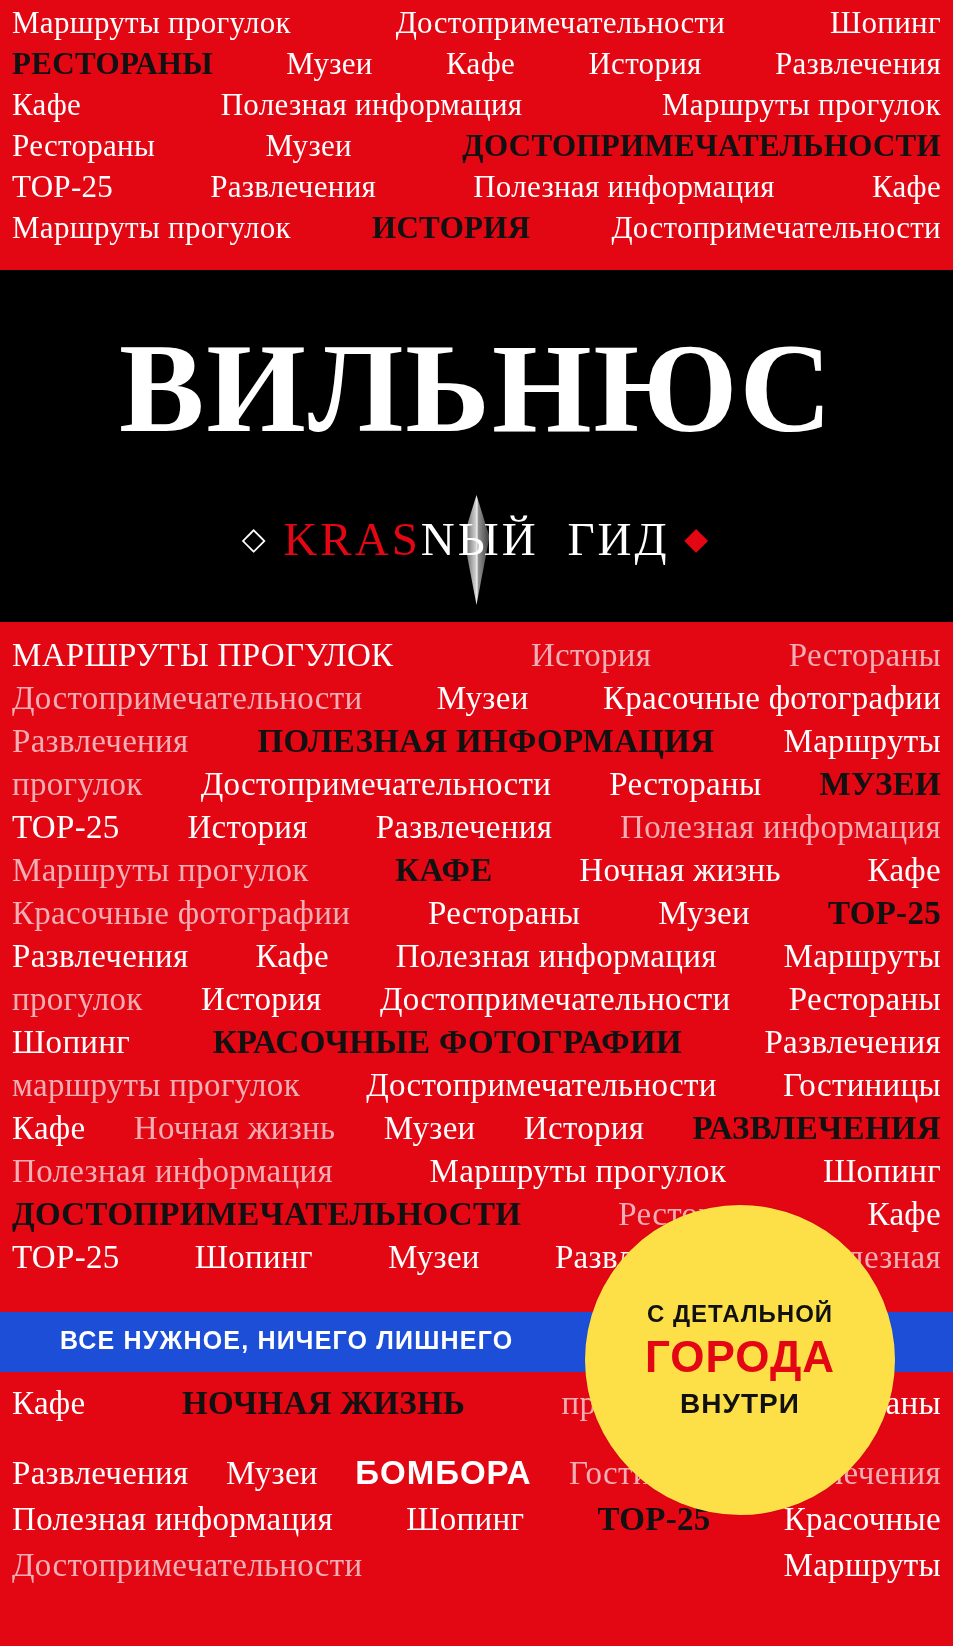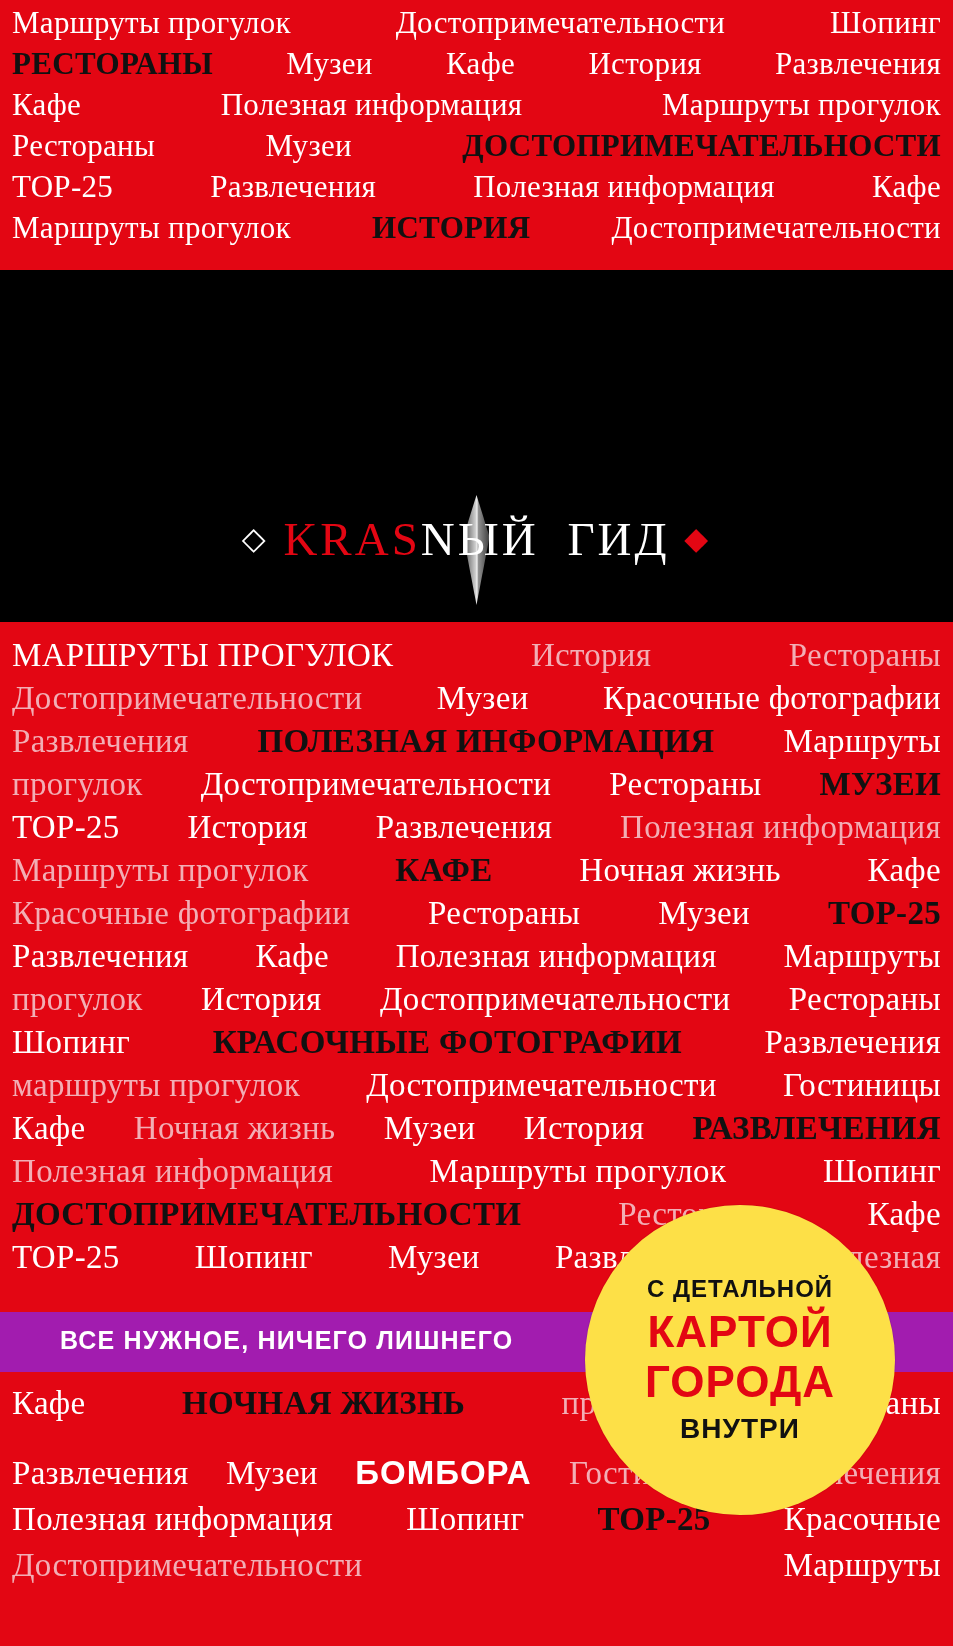--- a/index.html
+++ b/index.html
@@ -113,21 +113,21 @@
   }
   .mid-band .dark { color: #111111; font-weight: bold; }
   .mid-band .dim  { color: #f2aeb5; }
 
   
   .strap-band {
     position: absolute;
     left: 0; top: 1312px;
     width: 953px;
     height: 60px;
-    background: #a21caf;
+    background: #1d4ed8;
   }
   .strap-text {
     position: absolute;
     left: 60px;
     top: 14px;
     font-size: 25px;
     letter-spacing: 1.2px;
     font-weight: bold;
     color: #ffffff;
     font-family: "Liberation Sans", sans-serif;
@@ -232,20 +232,21 @@
         <span>Кафе</span>
       </div>
       <div class="cloud-line">
         <span>Маршруты прогулок</span>
         <span class="dark">ИСТОРИЯ</span>
         <span>Достопримечательности</span>
       </div>
     </div>
 
   <div class="title-block">
+    <div class="main-title">ВИЛЬНЮС</div>
     <div class="needle"></div>
     <div class="series-row">
       <span class="dia-white">◇</span>
       <span class="kras">KRAS</span><span class="nyy">NЫЙ</span>
       <span class="gid">ГИД</span>
       <span class="dia-red">◆</span>
     </div>
   </div>
 
   <div class="band mid-band" id="mid-band">
@@ -361,18 +362,17 @@
         <span>Красочные</span>
       </div>
       <div class="cloud-line">
         <span class="dim">Достопримечательности</span>
         <span>Маршруты</span>
       </div>
     </div>
 
   <div class="sticker">
     <div class="l1">С ДЕТАЛЬНОЙ</div>
-    <div class="l2">КАРТОЙ</div>
     <div class="l3">ГОРОДА</div>
     <div class="l4">ВНУТРИ</div>
   </div>
 
 </div>
 
 </body></html>

